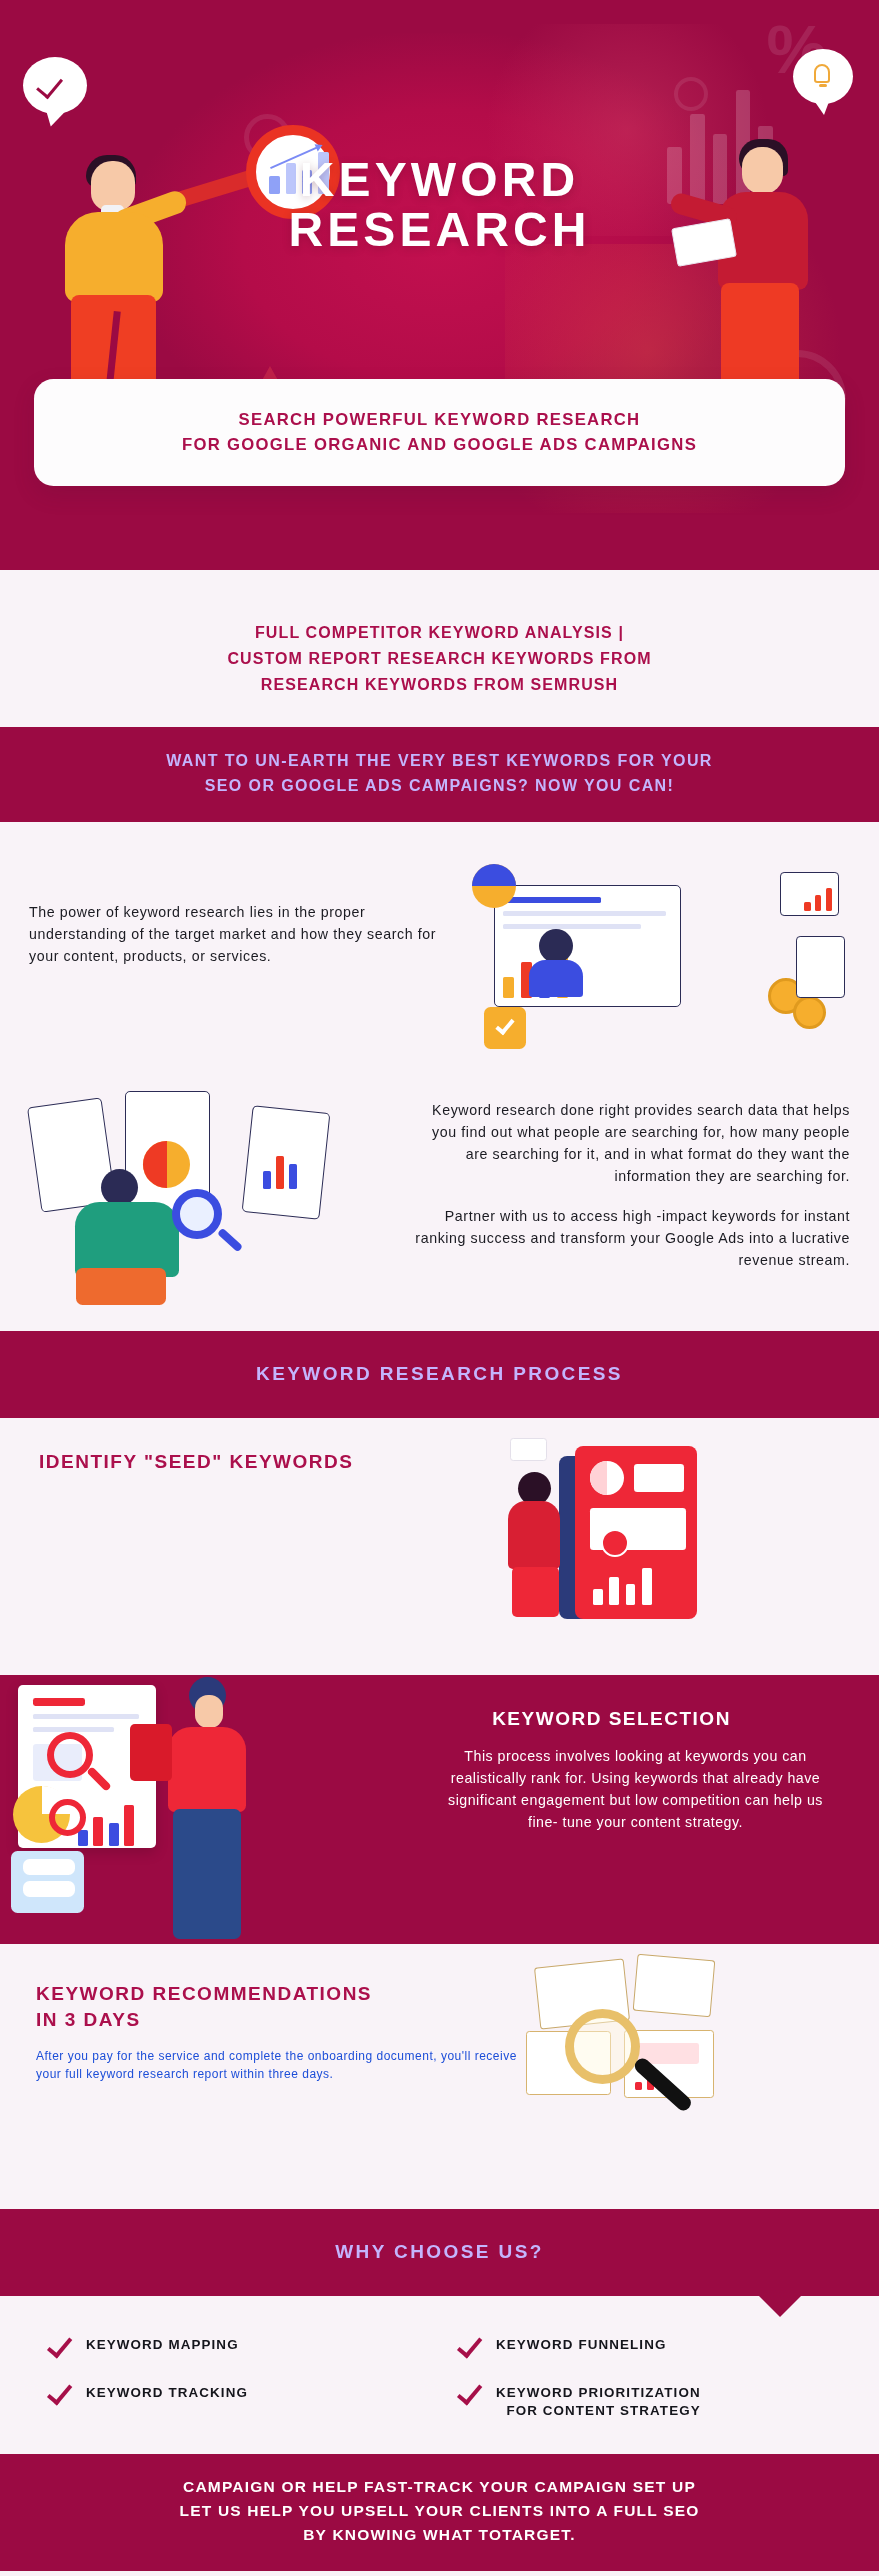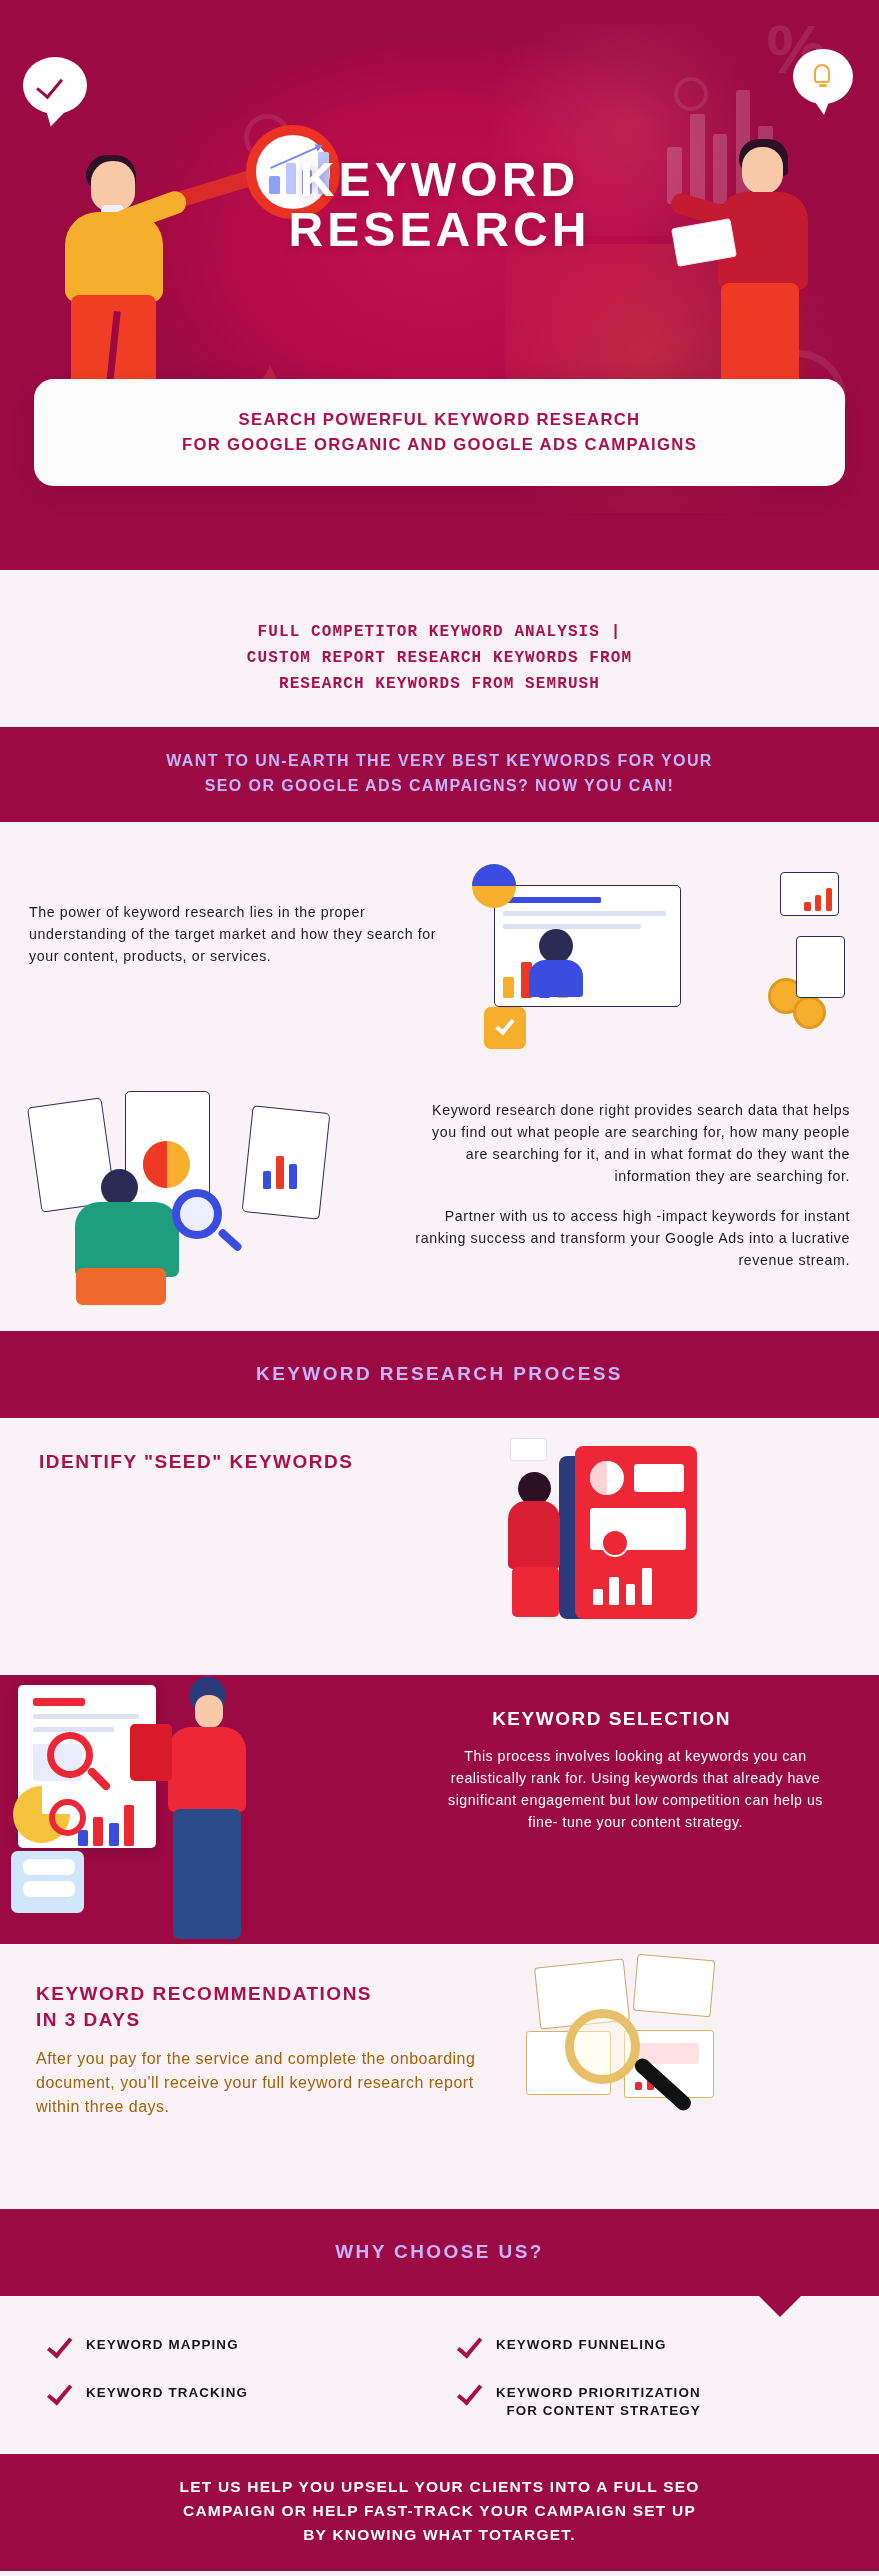--- a/index.html
+++ b/index.html
@@ -144,21 +144,20 @@
     padding: 50px 33px 29px;
     text-align: center;
     background: #f9f3f8;
   }
   .tagline p {
     color: #ab0f4c;
     font-weight: 700;
     font-size: 16px;
     letter-spacing: 1.1px;
     line-height: 1.62;
-    font-family: Liberation Mono, monospace;
   }
 
   
   .banner {
     position: relative;
     background: #9b0a43;
     color: #c4b5fd;
     text-align: center;
     padding: 21px 33px 23px;
     font-weight: 700;
@@ -222,21 +221,21 @@
   .step-dark { position: relative; background: #9b0a43; padding: 33px 0 33px; display:flex; min-height: 269px; }
   .step-dark .art { width: 383px; position:relative; }
   .step-dark .txt { flex:1; padding-right: 39px; text-align:center; }
   .step-dark h3 { color:#ffffff; font-weight: 800; font-size: 19px; letter-spacing: 1.5px; margin-bottom: 14.7px; }
   .step-dark p { color:#ffffff; font-size: 14.2px; line-height: 1.55; letter-spacing: 0.5px; margin-left: 48px; }
 
   
   .step-light2 { position: relative; background: #f9f3f8; padding: 37px 0 33px; display:flex; }
   .step-light2 .txt { width: 521px; padding-left: 36px; }
   .step-light2 h3 { color:#ab0f4c; font-weight:800; font-size: 19px; letter-spacing: 1.5px; line-height:1.35; margin-bottom: 14.7px; }
-  .step-light2 p { color:#a16207; font-size: 16px; line-height:1.5; letter-spacing:0.5px; }
+  .step-light2 p { color:#1d4ed8; font-size: 12px; line-height:1.5; letter-spacing:0.5px; }
   .step-light2 .art { flex:1; position:relative; min-height: 195px; }
 
   
   .why { background:#f9f3f8; padding: 33px 46px 34px; }
   .why-grid { display:grid; grid-template-columns: 1fr 1fr; gap: 14.7px 33px; }
   .why-item { display:flex; align-items:flex-start; gap: 4px; text-align: right; }
   .tick {
     position: relative; flex: 0 0 auto; width: 36px; height: 33px;
   }
   .tick span {
@@ -513,19 +512,19 @@
         <span class="tick">
             <span></span>
           </span>
         <label style="white-space:pre-line">KEYWORD PRIORITIZATION
 FOR CONTENT STRATEGY</label>
       </div>
     </div>
   </section>
 
   <footer class="footer">
+    <div>CAMPAIGN OR HELP FAST-TRACK YOUR CAMPAIGN SET UP</div>
     <div>LET US HELP YOU UPSELL YOUR CLIENTS INTO A FULL SEO</div>
-    <div>CAMPAIGN OR HELP FAST-TRACK YOUR CAMPAIGN SET UP</div>
     <div>BY KNOWING WHAT TOTARGET.</div>
   </footer>
 
 </div>
 
 
 </body></html>

